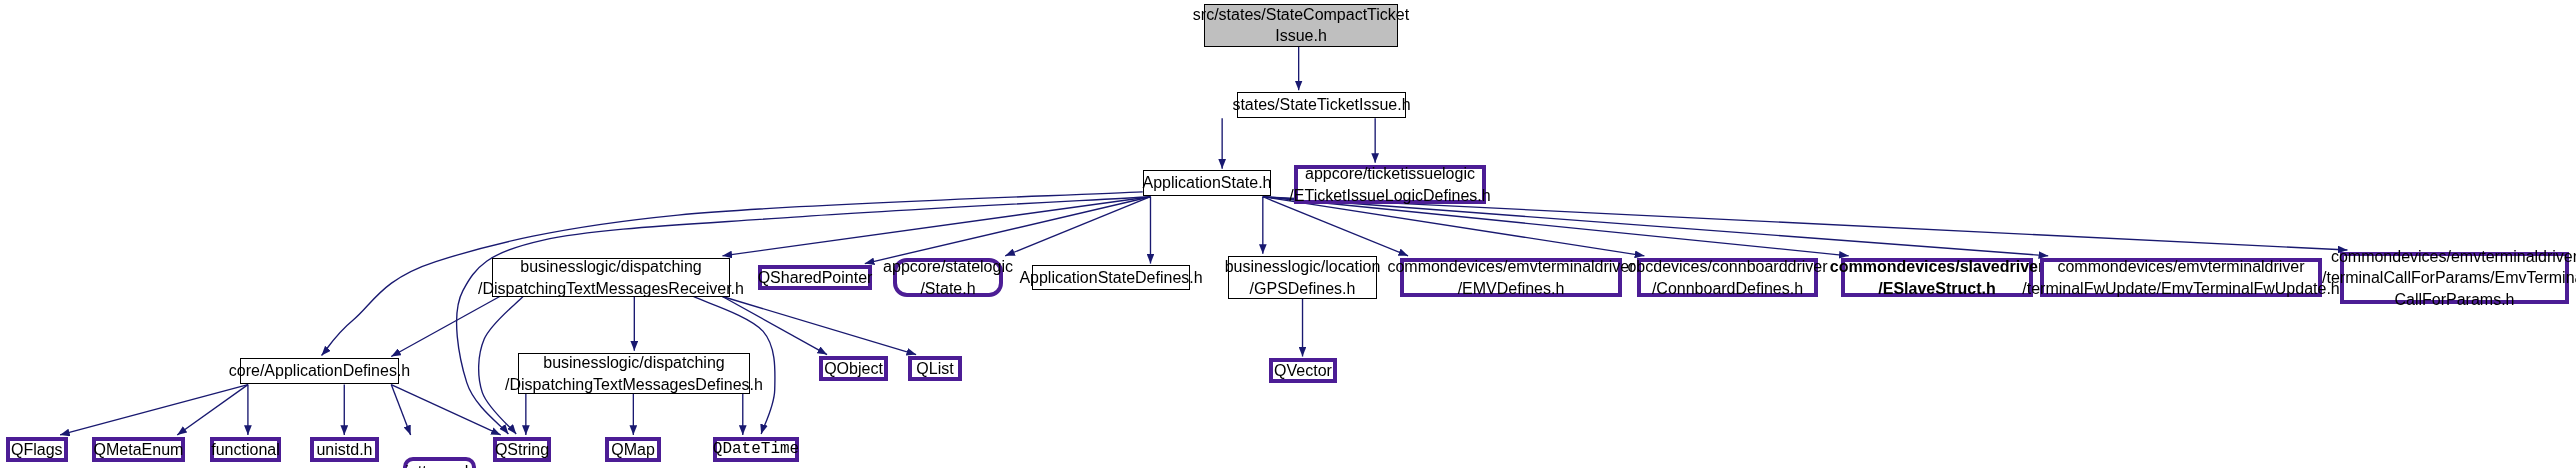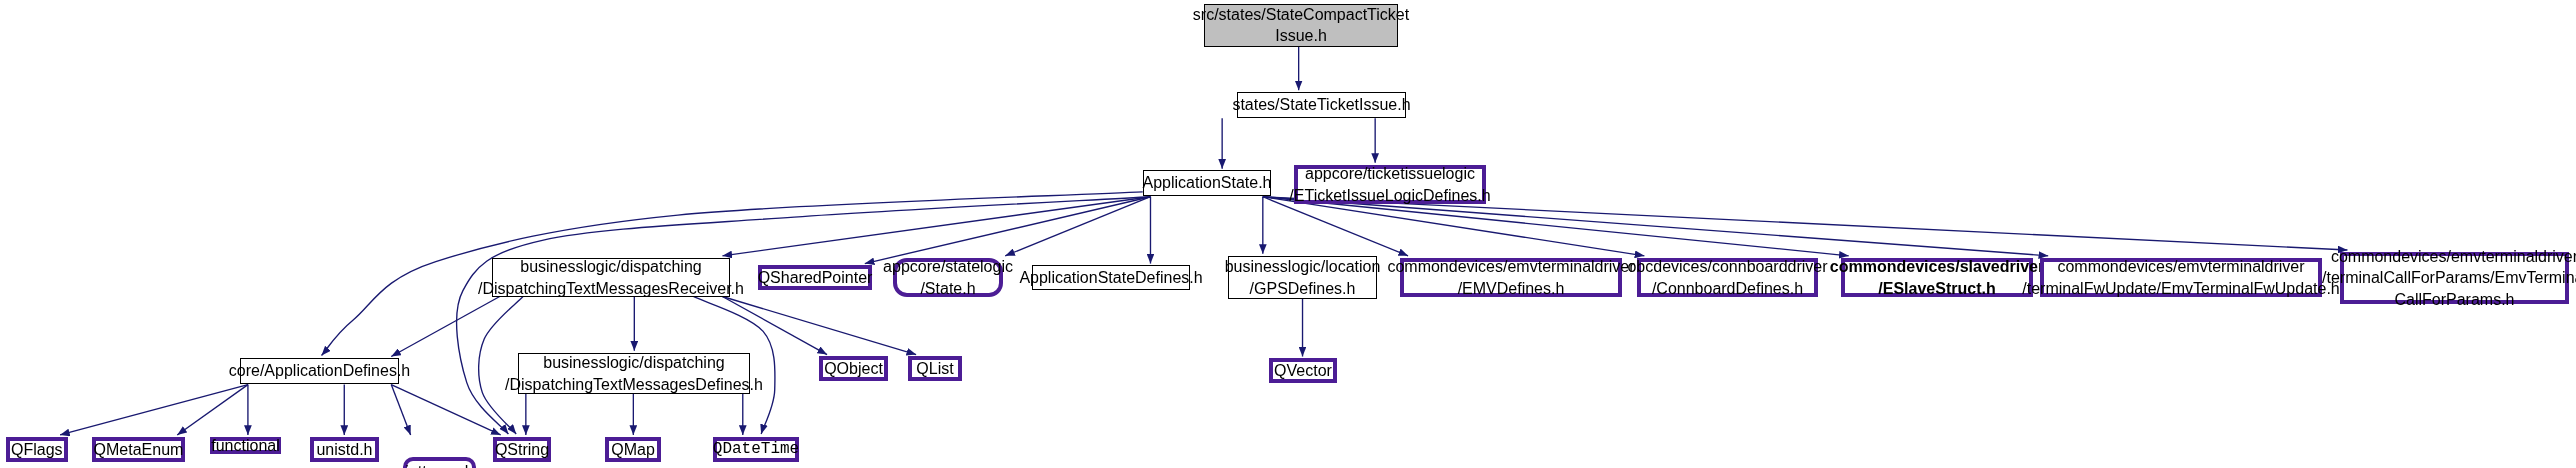--- a/index.html
+++ b/index.html
@@ -99,20 +99,20 @@
 /terminalCallForParams/EmvTerminal
 CallForParams.h</div>
     <div class="node docbold" style="left: 240px; top: 358px; width: 159px; height: 26px;">core/ApplicationDefines.h</div>
     <div class="node docbold" style="left: 518px; top: 353px; width: 232px; height: 41px;">businesslogic/dispatching
 /DispatchingTextMessagesDefines.h</div>
     <div class="node ext" style="left: 819px; top: 356px; width: 69px; height: 25px;">QObject</div>
     <div class="node ext" style="left: 908px; top: 356px; width: 54px; height: 25px;">QList</div>
     <div class="node ext" style="left: 1269px; top: 358px; width: 68px; height: 25px;">QVector</div>
     <div class="node ext" style="left: 5.8px; top: 437px; width: 62px; height: 25px;">QFlags</div>
     <div class="node ext" style="left: 92px; top: 437px; width: 93px; height: 25px;">QMetaEnum</div>
-    <div class="node ext" style="left: 210px; top: 437px; width: 71px; height: 17px;">functional</div>
+    <div class="node ext" style="left: 210px; top: 437px; width: 71px; height: 25px;">functional</div>
     <div class="node ext" style="left: 310px; top: 437px; width: 69px; height: 25px;">unistd.h</div>
     <div class="node ext" style="left: 403px; top: 457px; width: 73px; height: 29px; border-radius: 10px;">inttypes.h</div>
     <div class="node ext" style="left: 493px; top: 437px; width: 58px; height: 25px;">QString</div>
     <div class="node ext" style="left: 605px; top: 437px; width: 56px; height: 25px;">QMap</div>
     <div class="node ext" style="left: 713px; top: 437px; width: 86px; height: 25px; font-family: Liberation Mono, monospace;">QDateTime</div>
   </div>
 
 
 </body></html>

